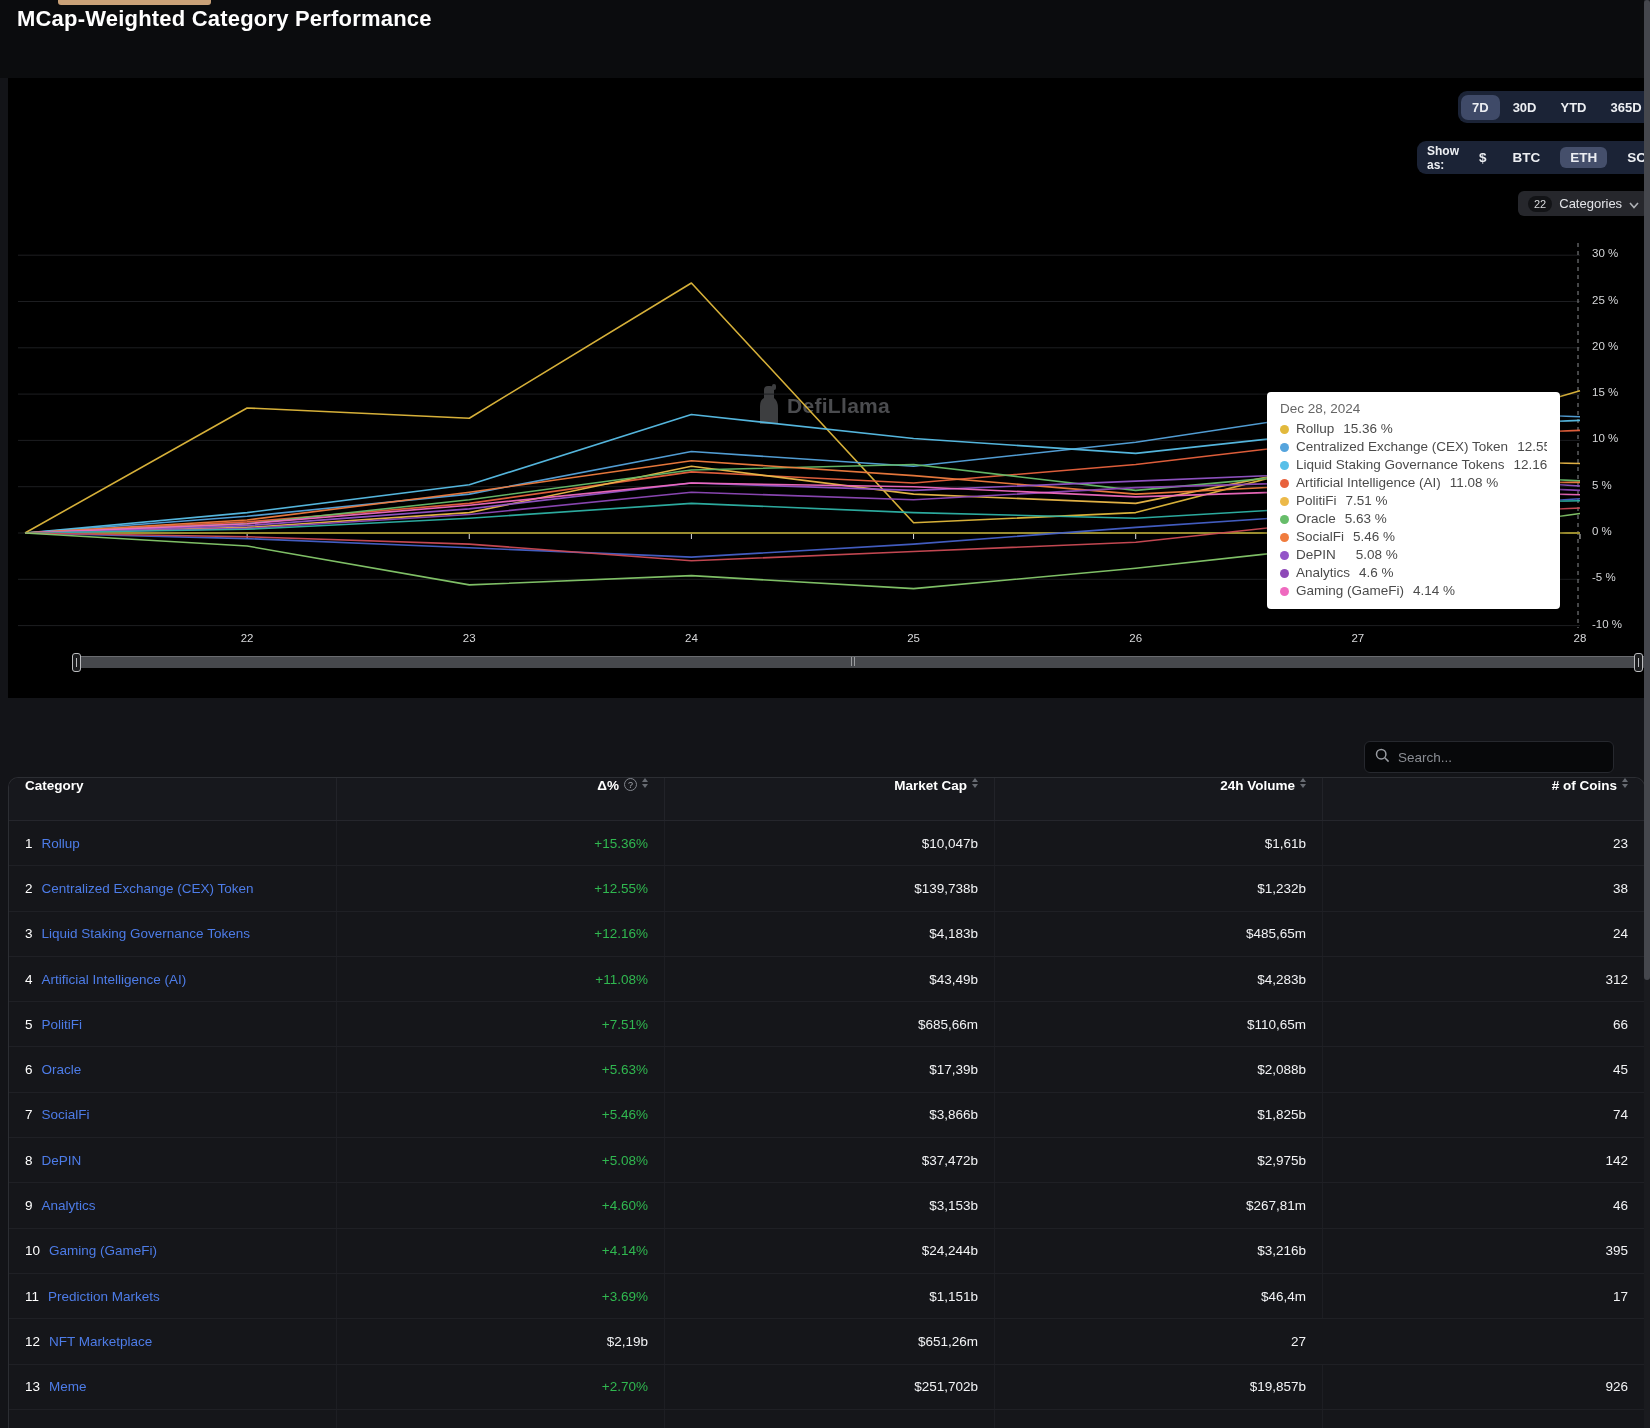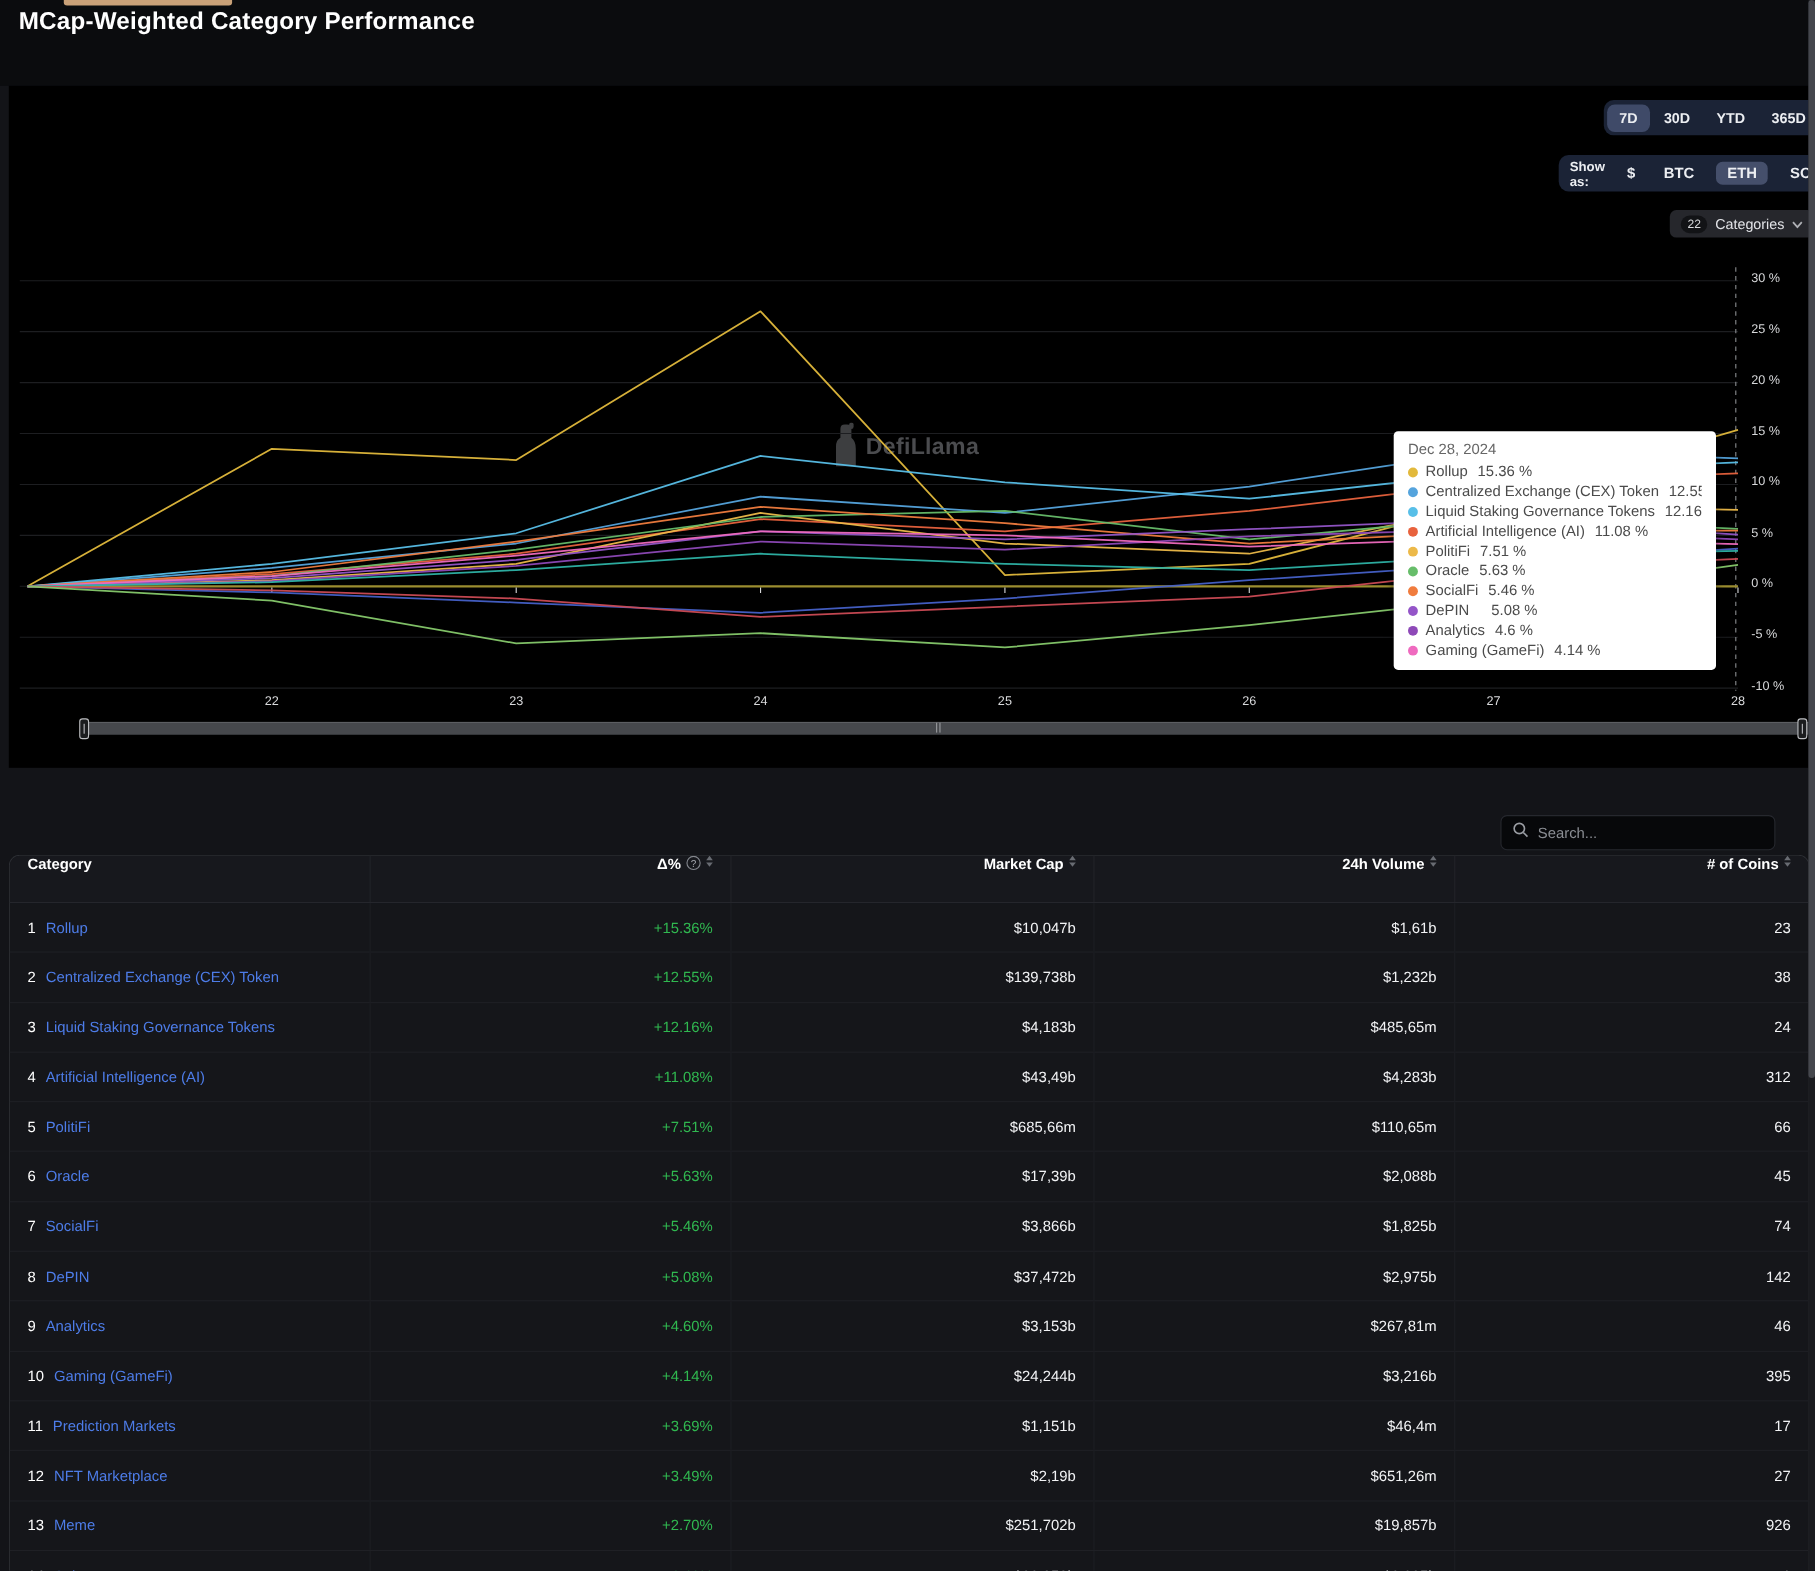--- a/index.html
+++ b/index.html
@@ -400,21 +400,20 @@
           <div class="td num chg">+3.69%</div>
           <div class="td num">$1,151b</div>
           <div class="td num">$46,4m</div>
           <div class="td num">17</div>
         </div>
         <div class="trow">
           <div class="td">
             <span class="rank">12</span>
             <a class="cat-link">NFT Marketplace</a>
           </div>
-          <div class="td num chg">+3.49%</div>
           <div class="td num">$2,19b</div>
           <div class="td num">$651,26m</div>
           <div class="td num">27</div>
         </div>
         <div class="trow">
           <div class="td">
             <span class="rank">13</span>
             <a class="cat-link">Meme</a>
           </div>
           <div class="td num chg">+2.70%</div>

